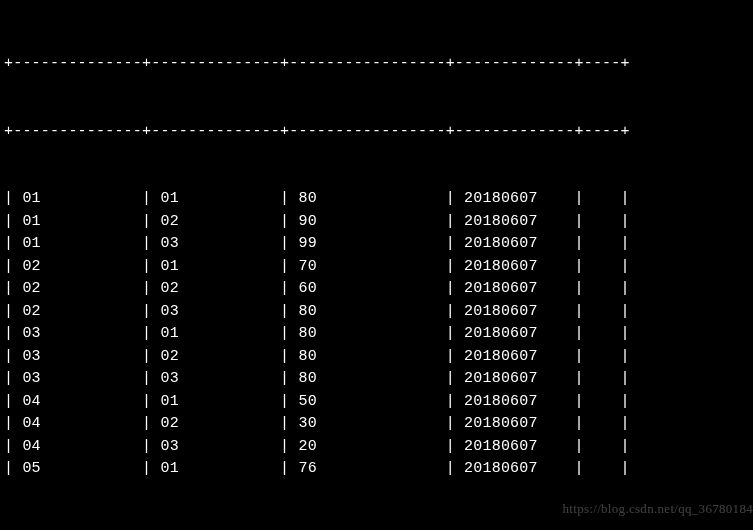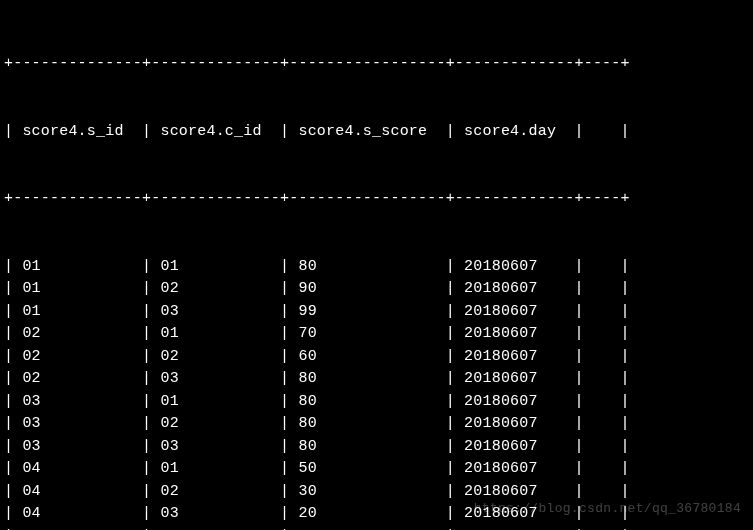--- a/index.html
+++ b/index.html
@@ -16,32 +16,31 @@
       position: relative;
     }
     .terminal {
       white-space: pre;
       letter-spacing: 0.2px;
     }
     .row { white-space: pre; }
     .watermark {
       position: absolute;
       bottom: 12px;
-      right: 12px;
+      right: 0;
       color: rgba(255,255,255,0.25);
       font-size: 13px;
       letter-spacing: 0.3px;
       pointer-events: none;
-      font-family: Liberation Mono, monospace;
+      font-family: Liberation Serif, serif;
     }
   </style>
 </head>
 <body>
 
 <div class="terminal">
   <div class="row">+--------------+--------------+-----------------+-------------+----+</div>
-  <div class="row">| score4.s_id  | score4.c_id  | score4.s_score  | score4.day  |    |</div>
   <div class="row">+--------------+--------------+-----------------+-------------+----+</div>
   <div id="tbody"><div class="row">| 01           | 01           | 80              | 20180607    |    |</div><div class="row">| 01           | 02           | 90              | 20180607    |    |</div><div class="row">| 01           | 03           | 99              | 20180607    |    |</div><div class="row">| 02           | 01           | 70              | 20180607    |    |</div><div class="row">| 02           | 02           | 60              | 20180607    |    |</div><div class="row">| 02           | 03           | 80              | 20180607    |    |</div><div class="row">| 03           | 01           | 80              | 20180607    |    |</div><div class="row">| 03           | 02           | 80              | 20180607    |    |</div><div class="row">| 03           | 03           | 80              | 20180607    |    |</div><div class="row">| 04           | 01           | 50              | 20180607    |    |</div><div class="row">| 04           | 02           | 30              | 20180607    |    |</div><div class="row">| 04           | 03           | 20              | 20180607    |    |</div><div class="row">| 05           | 01           | 76              | 20180607    |    |</div></div>
   
 </div>
 
 <div class="watermark">https://blog.csdn.net/qq_36780184</div>
 
 </body></html>

